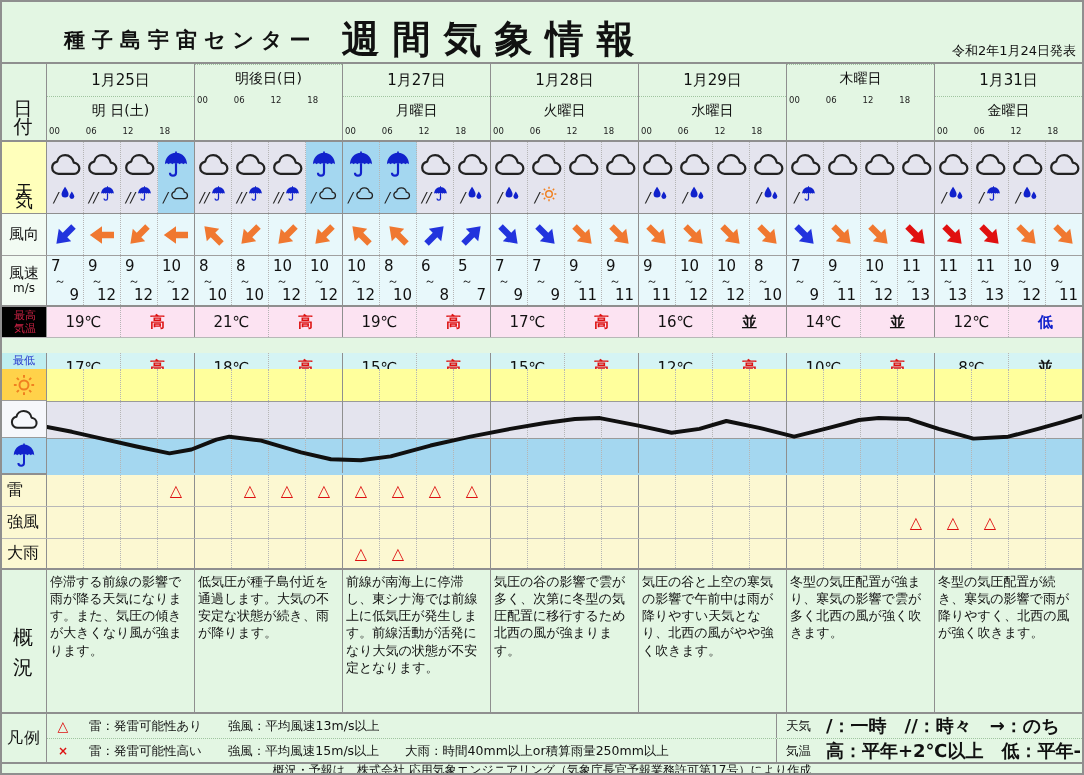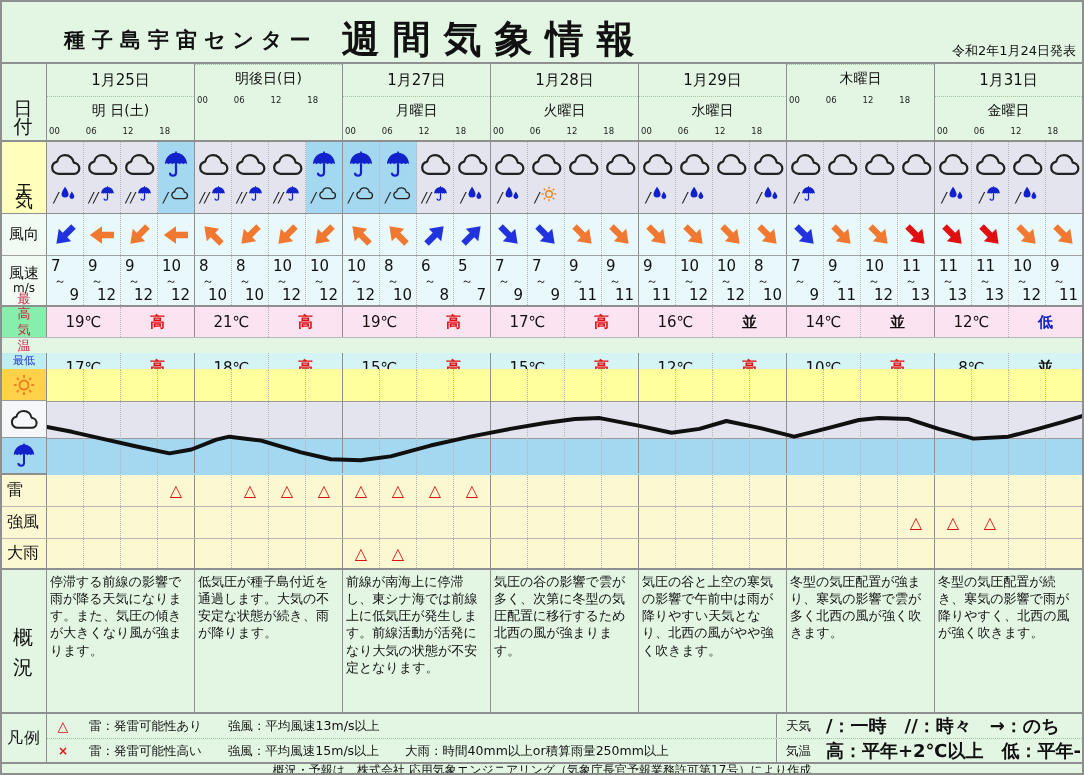--- a/index.html
+++ b/index.html
@@ -46,21 +46,21 @@
   .row-wspd{top:254px;height:51px;border-bottom:2px solid #8f8f8f;}
   .spd{position:relative;font-size:15px;}
   .spd .lo{position:absolute;top:1px;left:4px;}
   .spd .tld{position:absolute;top:17px;left:7px;font-size:12px;}
   .spd .hi{position:absolute;bottom:1px;right:4px;}
   
   .row-tmax{top:305px;height:31px;border-bottom:1px solid #b8b8b8;}
   .row-tmin{top:351px;height:31px;border-bottom:2px solid #8f8f8f;}
   .row-tmax .grid{background:#fce3f2;}
   .row-tmin .grid{background:#d5f4f4;}
-  .lab-tmax{background:#86efac;color:#cc2244;font-size:13px;line-height:1.2;}
+  .lab-tmax{background:#000000;color:#cc2244;font-size:11px;line-height:1.2;text-align:right;}
   .lab-tmin{background:#bfeef0;color:#2233cc;font-size:11px;line-height:1.2;}
   .lab-tmax>div,.lab-tmin>div{width:24px;word-break:break-all;}
   .half{flex:1;display:flex;align-items:center;justify-content:center;font-size:15px;min-width:0;}
   .half.val{border-right:1px dotted #b5b5b5;}
   .half.lvl{font-weight:600;}
   
   .row-bands{top:367px;height:106px;border-bottom:2px solid #8f8f8f;}
   .bands-labels{flex:0 0 45px;width:45px;border-right:1px solid #8f8f8f;display:flex;flex-direction:column;}
   .bl{display:flex;align-items:center;justify-content:center;border-bottom:1px solid #9a9a9a;}
   .bl-sun{height:33px;background:#ffd24a;}

